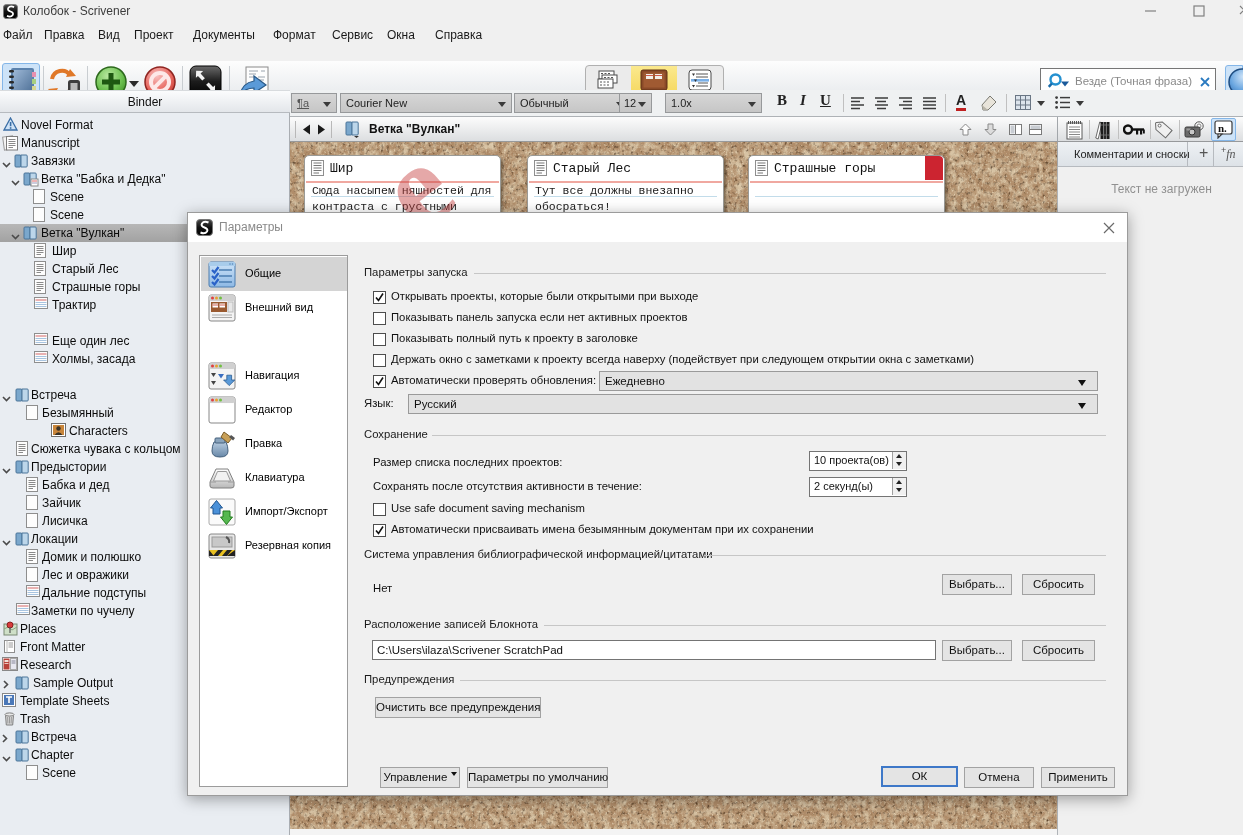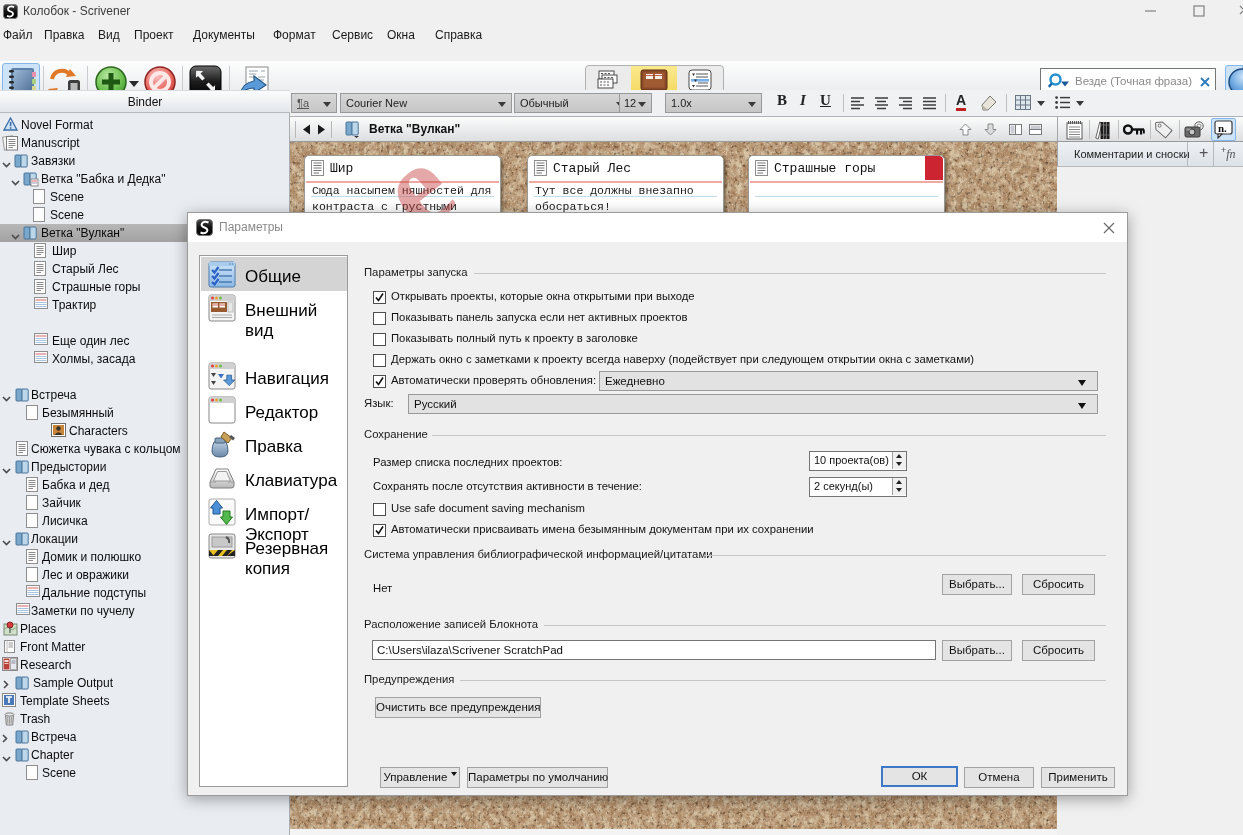--- a/index.html
+++ b/index.html
@@ -49,21 +49,21 @@
 .cline{position:absolute;left:6px;right:6px;height:1px;background:#c2dcea;}
 .cbody{position:absolute;left:7px;top:27px;width:183px;font-family:"Liberation Mono",monospace;
  font-size:11.5px;color:#1a1a1a;line-height:16px;}
 
 #dlg{left:187px;top:212px;width:941px;height:584px;background:#f0f0f0;border:1px solid #9b9b9b;
  box-shadow:0 3px 14px rgba(0,0,0,.35);}
 #dlgtitle{left:0;top:0;width:939px;height:29px;background:#fff;}
 #dlgtitle .t{position:absolute;left:31px;top:7px;font-size:12px;color:#8a8a8a;}
 #dlglist{left:11px;top:42px;width:149px;height:532px;background:#fff;border:1px solid #9b9b9b;}
 .ditem{position:absolute;left:1px;width:146px;height:34px;}
-.ditem .dlbl{position:absolute;left:44px;top:10px;font-size:17px;color:#000;}
+.ditem .dlbl{position:absolute;left:44px;top:10px;font-size:11px;color:#000;}
 .dsel{background:#d4d4d4;}
 .gbox{position:absolute;font-size:11.3px;color:#1a1a1a;}
 .gline{position:absolute;height:1px;background:#c6c6c6;}
 .cb{position:absolute;width:13px;height:13px;background:#fff;border:1px solid #4d4d4d;}
 .cbt{position:absolute;font-size:11.3px;color:#111;white-space:nowrap;}
 .combo{position:absolute;height:20px;background:#e2e2e2;border:1px solid #9a9a9a;font-size:11.5px;color:#111;
  line-height:18px;padding-left:5px;}
 .combo:after{content:"";position:absolute;right:11px;top:8px;border:4.5px solid transparent;border-top:6px solid #111;}
 .spin{position:absolute;width:98px;height:20px;background:#fff;border:1px solid #747474;font-size:11px;color:#111;line-height:17px;padding-left:4px;}
 .btn{position:absolute;height:21px;background:#e4e4e4;border:1px solid #a2a2a2;font-size:11.5px;color:#111;
@@ -871,20 +871,23 @@
   <text x="4" y="11.5" font-size="11" font-weight="bold" font-family="Liberation Serif" fill="#111">n.</text>
  </svg>
 </div>
 <div class="abs" id="insphead">
       <span style="position:absolute;left:16px;top:6px">Комментарии и сноски</span>
  <div class="abs" style="left:129px;top:0;width:1px;height:25px;background:#b6babf"></div>
  <span class="abs" style="left:141px;top:2px;font-size:16px;color:#555">+</span>
  <div class="abs" style="left:155px;top:0;width:1px;height:25px;background:#b6babf"></div>
  <span class="abs" style="left:163px;top:3px;font-size:12px;color:#555"><sup style="font-size:9px">+</sup><i style="font-family:'Liberation Serif',serif">fn</i></span>
 </div>
+<div class="abs" id="inspbody">
+      <div style="position:absolute;left:22px;right:0;top:15px;text-align:center;font-size:12px;color:#909090">Текст не загружен</div>
+    </div>
 <div class="abs" id="bottomstrip"></div>
 
 <div class="abs" id="dlg">
  <div class="abs" id="dlgtitle">
         <span class="t">Параметры</span>
   <svg class="abs" style="left:8px;top:6px" width="17" height="17" viewBox="0 0 17 17">
    <defs>
             <linearGradient id="slog" x1="0" y1="0" x2="0" y2="1">
               <stop offset="0" stop-color="#4a4a4a"></stop>
               <stop offset="0.5" stop-color="#111"></stop>
@@ -1024,21 +1027,21 @@
       </div>
  <div class="abs" id="dlgcontent" style="left:160px;top:29px;width:779px;height:553px;">
 
   <div class="gbox" style="left:16px;top:24px">Параметры запуска</div>
   <div class="gline" style="left:126px;top:31px;width:632px"></div>
   <div class="cb" style="left:25px;top:49px">
           <svg width="11" height="11" style="position:absolute;left:0;top:0">
             <path d="M2 5.5 L4.5 8.5 L9 1.5" fill="none" stroke="#111" stroke-width="1.6"></path>
           </svg>
         </div>
-  <div class="cbt" style="left:43px;top:48px">Открывать проекты, которые окна открытыми при выходе</div>
+  <div class="cbt" style="left:43px;top:48px">Открывать проекты, которые были открытыми при выходе</div>
   <div class="cb" style="left:25px;top:70px"></div>
   <div class="cbt" style="left:43px;top:69px">Показывать панель запуска если нет активных проектов</div>
   <div class="cb" style="left:25px;top:91px"></div>
   <div class="cbt" style="left:43px;top:90px">Показывать полный путь к проекту в заголовке</div>
   <div class="cb" style="left:25px;top:112px"></div>
   <div class="cbt" style="left:43px;top:111px">Держать окно с заметками к проекту всегда наверху (подействует при следующем открытии окна с заметками)</div>
   <div class="cb" style="left:25px;top:133px">
           <svg width="11" height="11" style="position:absolute;left:0;top:0">
             <path d="M2 5.5 L4.5 8.5 L9 1.5" fill="none" stroke="#111" stroke-width="1.6"></path>
           </svg>

